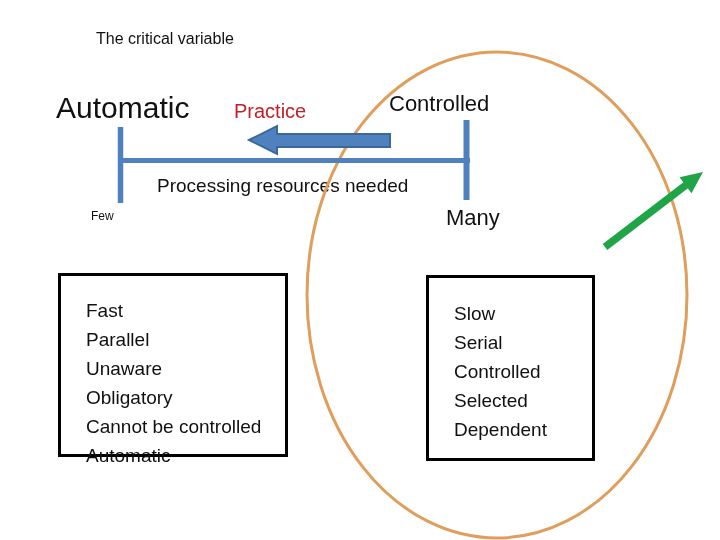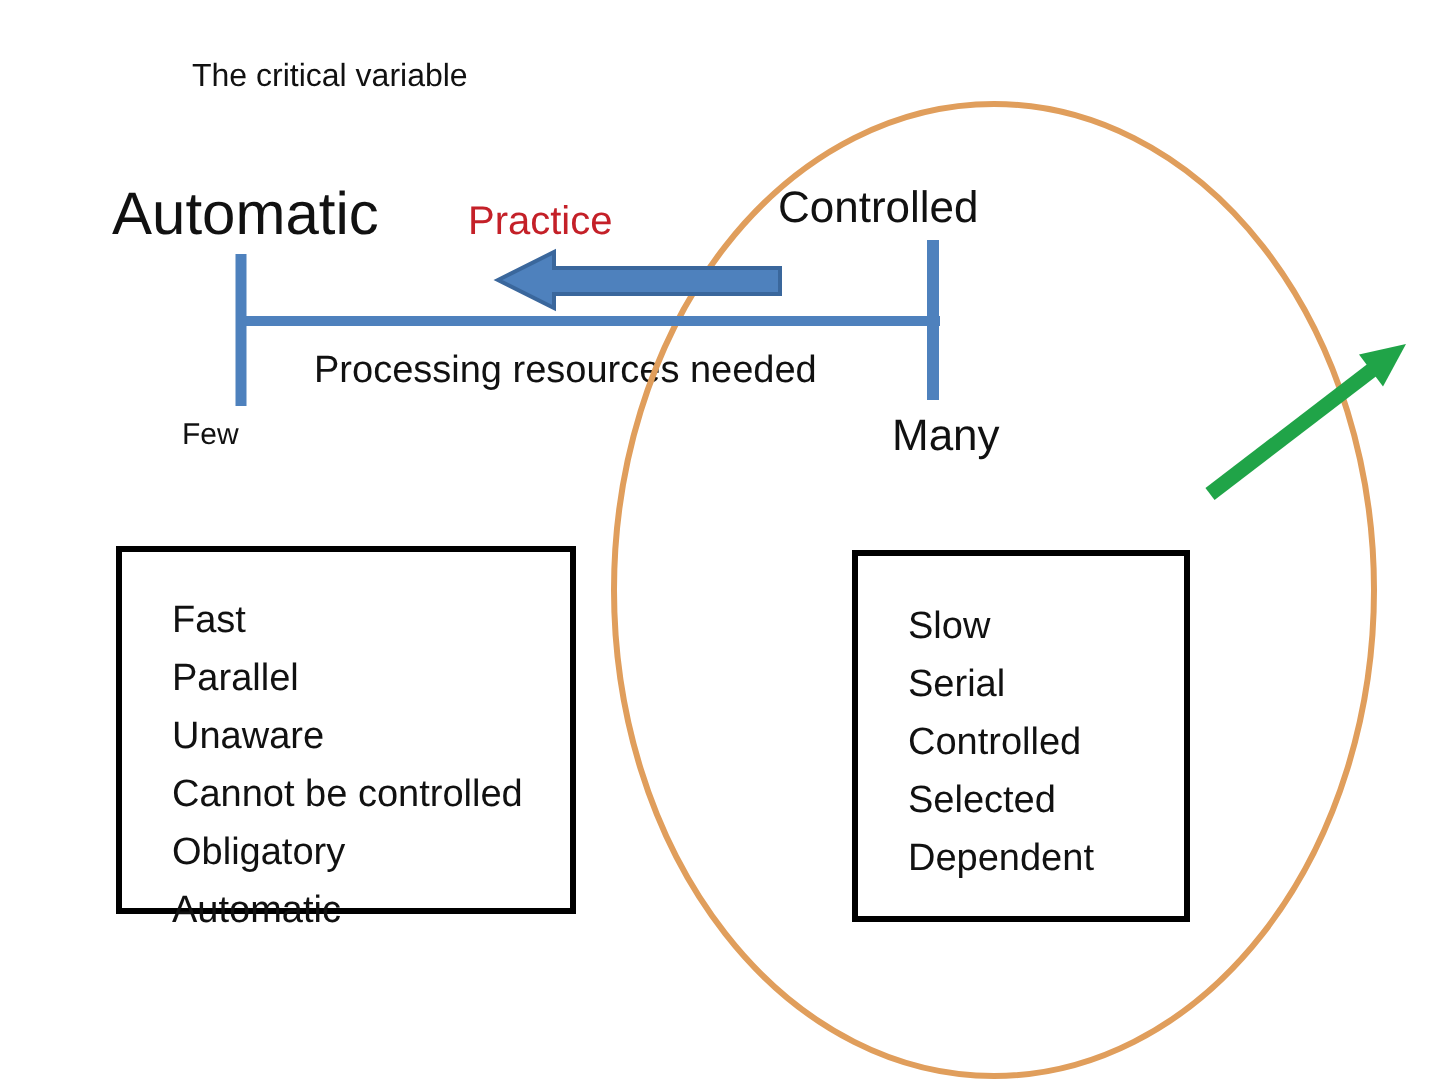--- a/index.html
+++ b/index.html
@@ -14,21 +14,21 @@
   }
   .txt { position: absolute; white-space: nowrap; }
   .title {
     left: 96px; top: 30px; width: 420px;
     text-align: left; font-size: 16px;
   }
   .automatic  { left: 56px;  top: 91px;  font-size: 30px; }
   .practice   { left: 234px; top: 100px;  font-size: 20px; color: var(--practice-red); }
   .controlled { left: 389px; top: 91px;  font-size: 22px; }
   .axis-caption { left: 157px; top: 175px; font-size: 19px; }
-  .few  { left: 91px;  top: 209px; font-size: 15px; }
+  .few  { left: 91px;  top: 209px; font-size: 12px; }
   .many { left: 446px; top: 205px; font-size: 22px; }
 
   svg.overlay {
     position: absolute; left: 0; top: 0;
     width: 720px; height: 540px;
     pointer-events: none;
   }
   .ellipse-shape { fill: none; stroke: var(--ellipse-orange); stroke-width: 3; }
   .axis-shape   { stroke: var(--axis-blue); }
   .block-arrow  { fill: var(--axis-blue); stroke: var(--arrow-border-blue); stroke-width: 2; stroke-linejoin: miter; }
@@ -59,22 +59,22 @@
   <div class="txt controlled">Controlled</div>
   <div class="txt axis-caption">Processing resources needed</div>
   <div class="txt few">Few</div>
   <div class="txt many">Many</div>
 
   <div class="box left-box">
     <ul>
       <li>Fast</li>
       <li>Parallel</li>
       <li>Unaware</li>
+      <li>Obligatory</li>
       <li>Cannot be controlled</li>
-      <li>Obligatory</li>
       <li>Automatic</li>
     </ul>
   </div>
 
   <div class="box right-box">
     <ul>
       <li>Slow</li>
       <li>Serial</li>
       <li>Controlled</li>
       <li>Selected</li>

